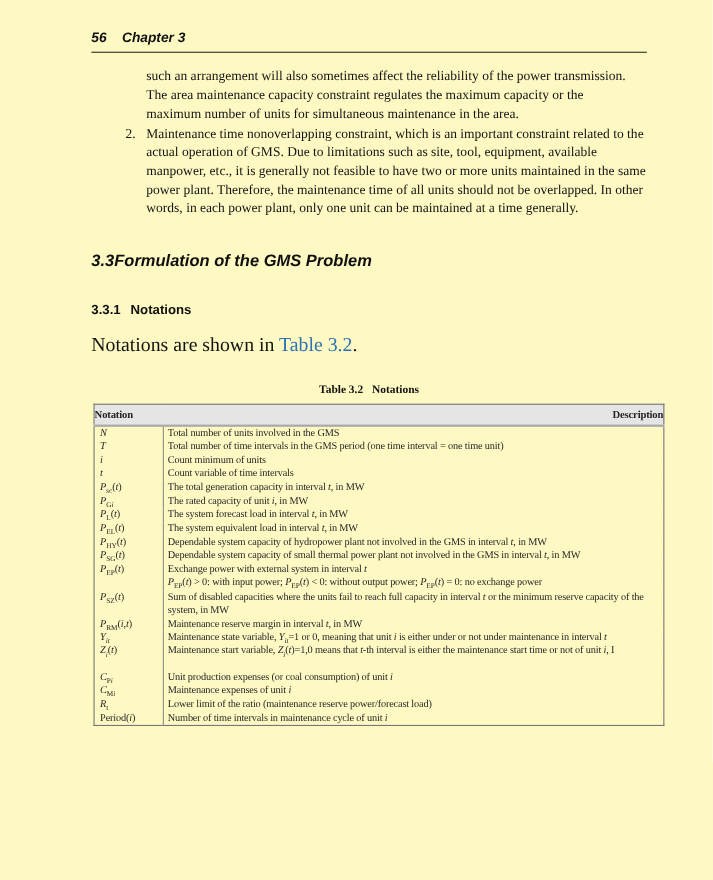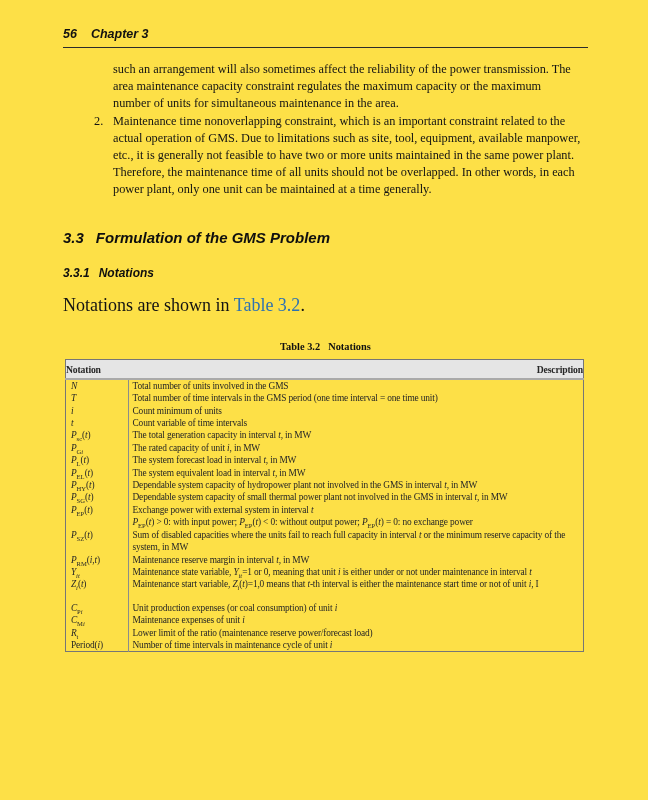--- a/index.html
+++ b/index.html
@@ -1,21 +1,21 @@
 <!DOCTYPE html>
 <html><head>
 <meta charset="utf-8">
 <style>
   html, body { margin: 0; padding: 0; background: #ffffff; }
   .page {
     position: relative;
     width: 648px; height: 800px;
     box-sizing: border-box;
-    padding: 27px 60px 0 63px;
-    background: #fde047;
+    padding: 27px 60px 0 83px;
+    background: #fef9c3;
     overflow: hidden;
     font-family: "Liberation Serif", serif;
     color: #141414;
   }
   
   .running-head {
     display: flex; gap: 14px; align-items: baseline;
     font-family: "Liberation Sans", sans-serif;
     font-weight: bold; font-style: italic;
     font-size: 12.5px;
@@ -27,26 +27,26 @@
   .body-text { font-size: 12.3px; line-height: 17.2px; color: #131313; }
   .cont-para { margin: 13px 8px 0 50px; }
   .list-item { position: relative; margin: 0 0 0 50px; }
   .list-num { position: absolute; left: -19px; top: 0; }
   
   .sec-heading {
     margin-top: 30px;
     font-family: "Liberation Sans", sans-serif;
     font-weight: bold; font-style: italic;
     font-size: 15px; color: #0f0f0f;
-    display: flex; gap: 12px;
+    display: flex; 
   }
   .subsec-heading {
-    margin-top: 20px;
+    margin-top: 28px;
     font-family: "Liberation Sans", sans-serif;
-    font-weight: bold; font-style: italic;
+    font-weight: bold; 
     font-size: 12px; color: #0f0f0f;
     display: flex; gap: 9px;
   }
   .intro-para { margin-top: 17px; font-size: 18px; }
   .intro-para a { text-decoration: none; cursor: pointer; }
   
   .table-caption {
     margin-top: 27px;
     text-align: center;
     font-family: Liberation Serif, serif;

